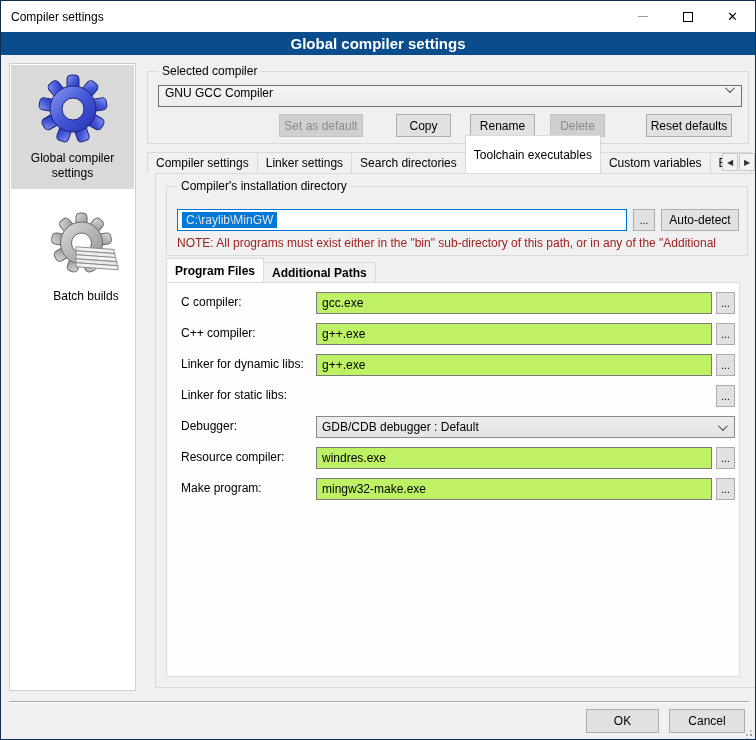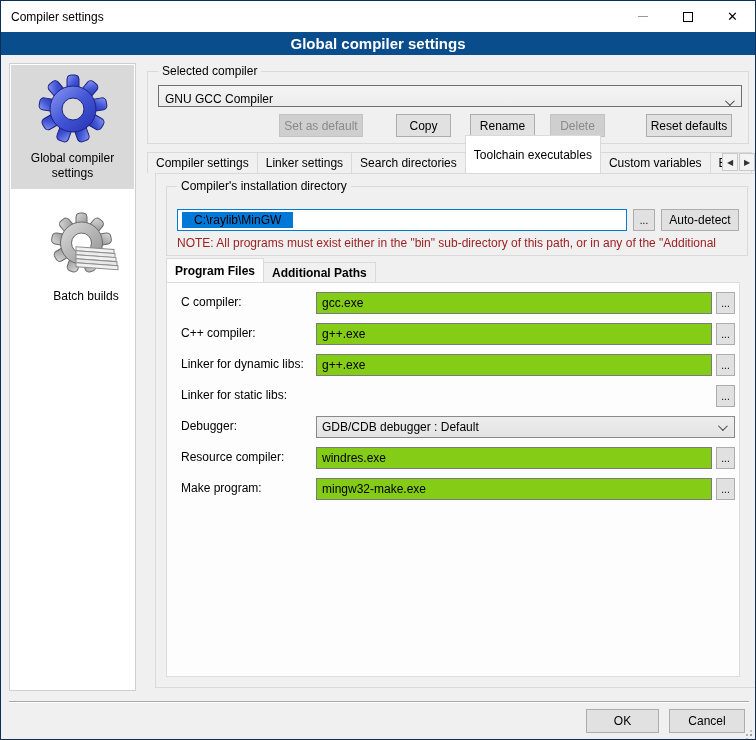--- a/index.html
+++ b/index.html
@@ -46,21 +46,21 @@
   .groupbox { position:absolute; border:1px solid #d9d9d9; }
   .groupbox > .gb-label {
     position:absolute; top:-8px; left:10px; background:#f0f0f0; padding:0 4px; font-size:12px;
   }
   .gb1 { left:146px; top:70px; width:602px; height:73px; }
   
   .combo {
     position:absolute; height:22px;
     background:linear-gradient(#f4f4f4,#ececec);
     border:1px solid #707070;
-    display:flex; align-items:flex-end; padding-left:6px;
+    display:flex; align-items:flex-start; padding-left:6px;
   }
   .combo .chevron {
     margin-left:auto; margin-right:9px; width:7px; height:7px;
     border-right:1px solid #444; border-bottom:1px solid #444;
     transform: rotate(45deg) translateY(-2px);
   }
   .combo-main { left:10px; top:13px; width:584px; }
   
   .btn {
     position:absolute; height:23px;
@@ -93,21 +93,21 @@
     background:#f0f0f0; border:1px solid #d9d9d9; z-index:2;
   }
   .gb2 { left:10px; top:12px; width:582px; height:70px; }
   .gb2 > .gb-label { background:#f0f0f0; }
   
   .textbox {
     position:absolute; background:#fff; border:1px solid #7a7a7a;
     display:flex; align-items:center; padding-left:4px; font-size:12px;
   }
   .textbox.focused { border:1px solid #0078d7; }
-  .textbox .selection { background:#0078d7; color:#000000; padding:1px 12px; }
+  .textbox .selection { background:#0078d7; color:#e5e5e5; padding:1px 4px; }
   .path-box { left:10px; top:22px; width:450px; height:22px; }
   .browse-dir { left:466px; top:22px; width:22px; height:22px; }
   .autodetect { left:494px; top:22px; width:78px; height:22px; }
   .note {
     position:absolute; left:10px; top:49px; width:568px;
     color:#9c2121; font-size:12px; white-space:nowrap; overflow:hidden;
   }
   
   .subtabstrip { position:absolute; left:10px; top:86px; height:22px; display:flex; align-items:flex-end; z-index:2;}
   .subtab {
@@ -117,21 +117,21 @@
   .subtab.active { height:24px; background:#fdfdfd; position:relative; z-index:3; }
   .innerpanel {
     position:absolute; left:10px; top:108px; width:574px; height:395px;
     background:#fdfdfd; border:1px solid #dcdcdc;
   }
   
   .frow { position:absolute; left:0; width:100%; height:22px; }
   .frow .flabel { position:absolute; left:14px; top:3px; font-size:12px; }
   .frow .ftext {
     position:absolute; left:149px; width:396px; height:22px;
-    background:#84cc16; border:1px solid #7a7a7a;
+    background:#bef264; border:1px solid #7a7a7a;
     display:flex; align-items:center; padding-left:5px; font-size:12px;
   }
   .frow .fbrowse { left:549px; width:19px; height:22px; top:0; font-size:10px; }
   .frow .fcombo {
     left:149px; width:419px;
     background:linear-gradient(#ededed,#e3e3e3); border:1px solid #8a8a8a;
   }
   
   .divider {
     position:absolute; left:8px; top:700px; width:740px; height:2px;

